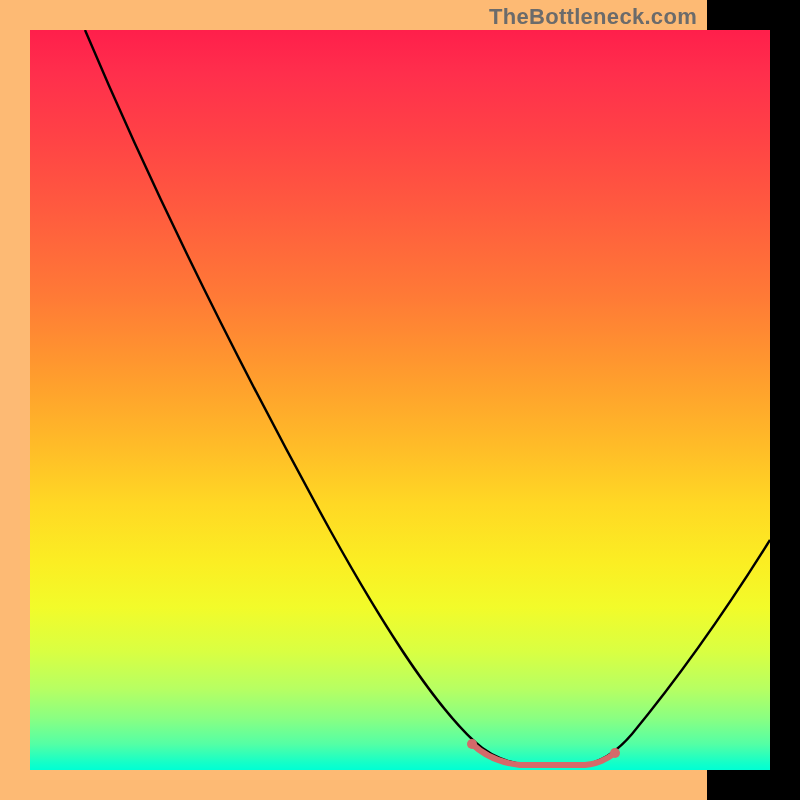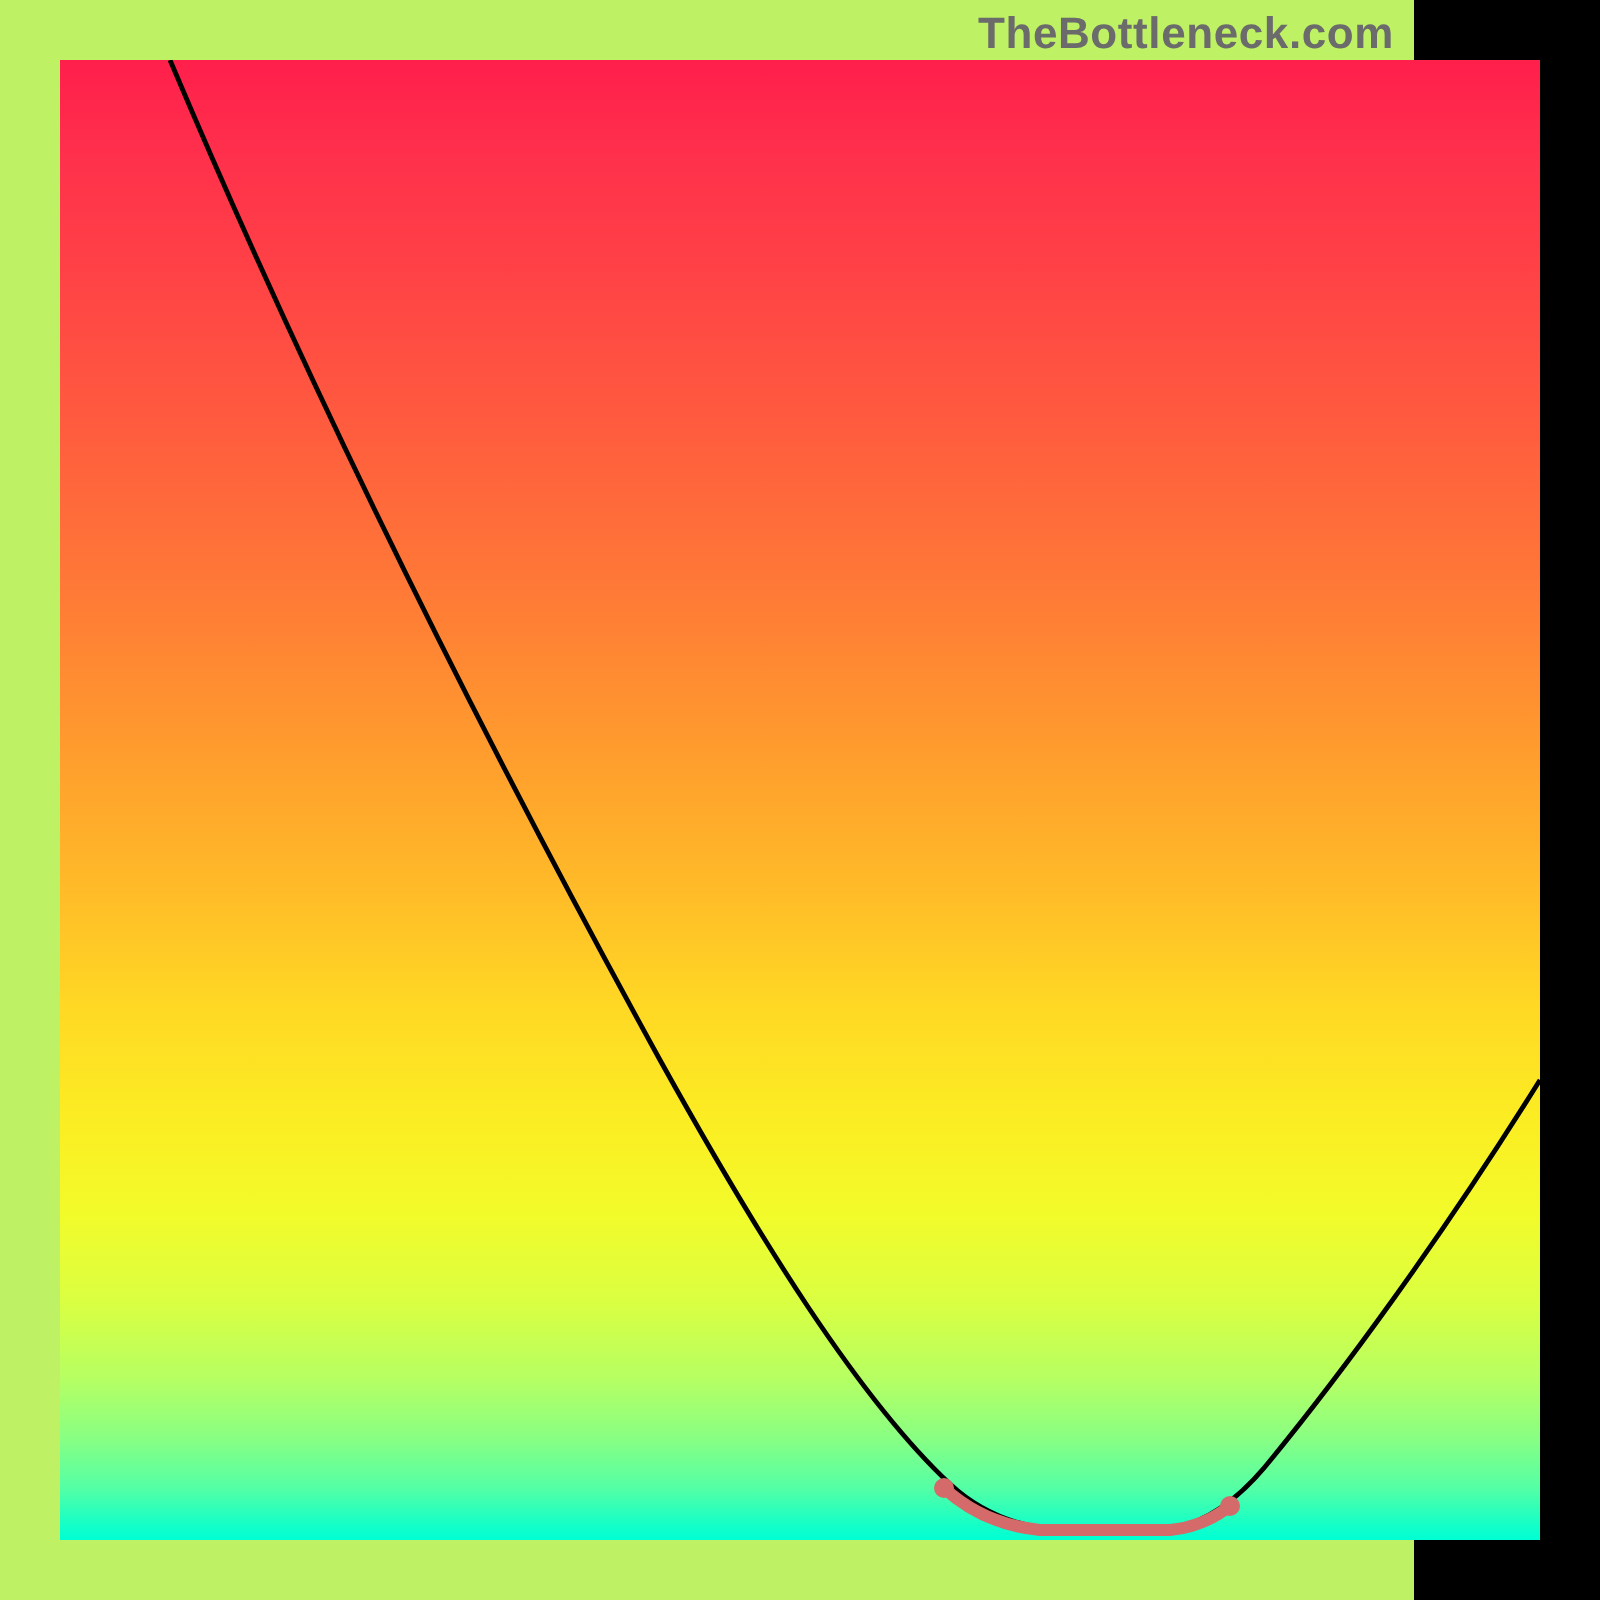--- a/index.html
+++ b/index.html
@@ -1,17 +1,17 @@
 <!DOCTYPE html>
 <html><head>
 <meta charset="utf-8">
 <style>
   * { margin: 0; padding: 0; box-sizing: border-box; }
   html, body { width: 800px; height: 800px; background: #000; overflow: hidden; font-family: Arial, Helvetica, sans-serif; }
-  .stage { position: relative; width: 707px; height: 800px; background: #bef264; }
+  .stage { position: relative; width: 707px; height: 800px; background: #fdba74; }
   .watermark { position: absolute; top: 4px; right: 10px; color: #6b6b6b; font-size: 22px; font-weight: 600; letter-spacing: 0.3px; }
   .plot { position: absolute; left: 30px; top: 30px; width: 740px; height: 740px; overflow: hidden; }
   .gradient { position: absolute; inset: 0; background: linear-gradient(to bottom,
       #ff1f4b 0%,
       #ff2f4c 6%,
       #ff4146 14%,
       #ff5a3f 24%,
       #ff7a36 36%,
       #ff9a2e 46%,
       #ffbb28 56%,

